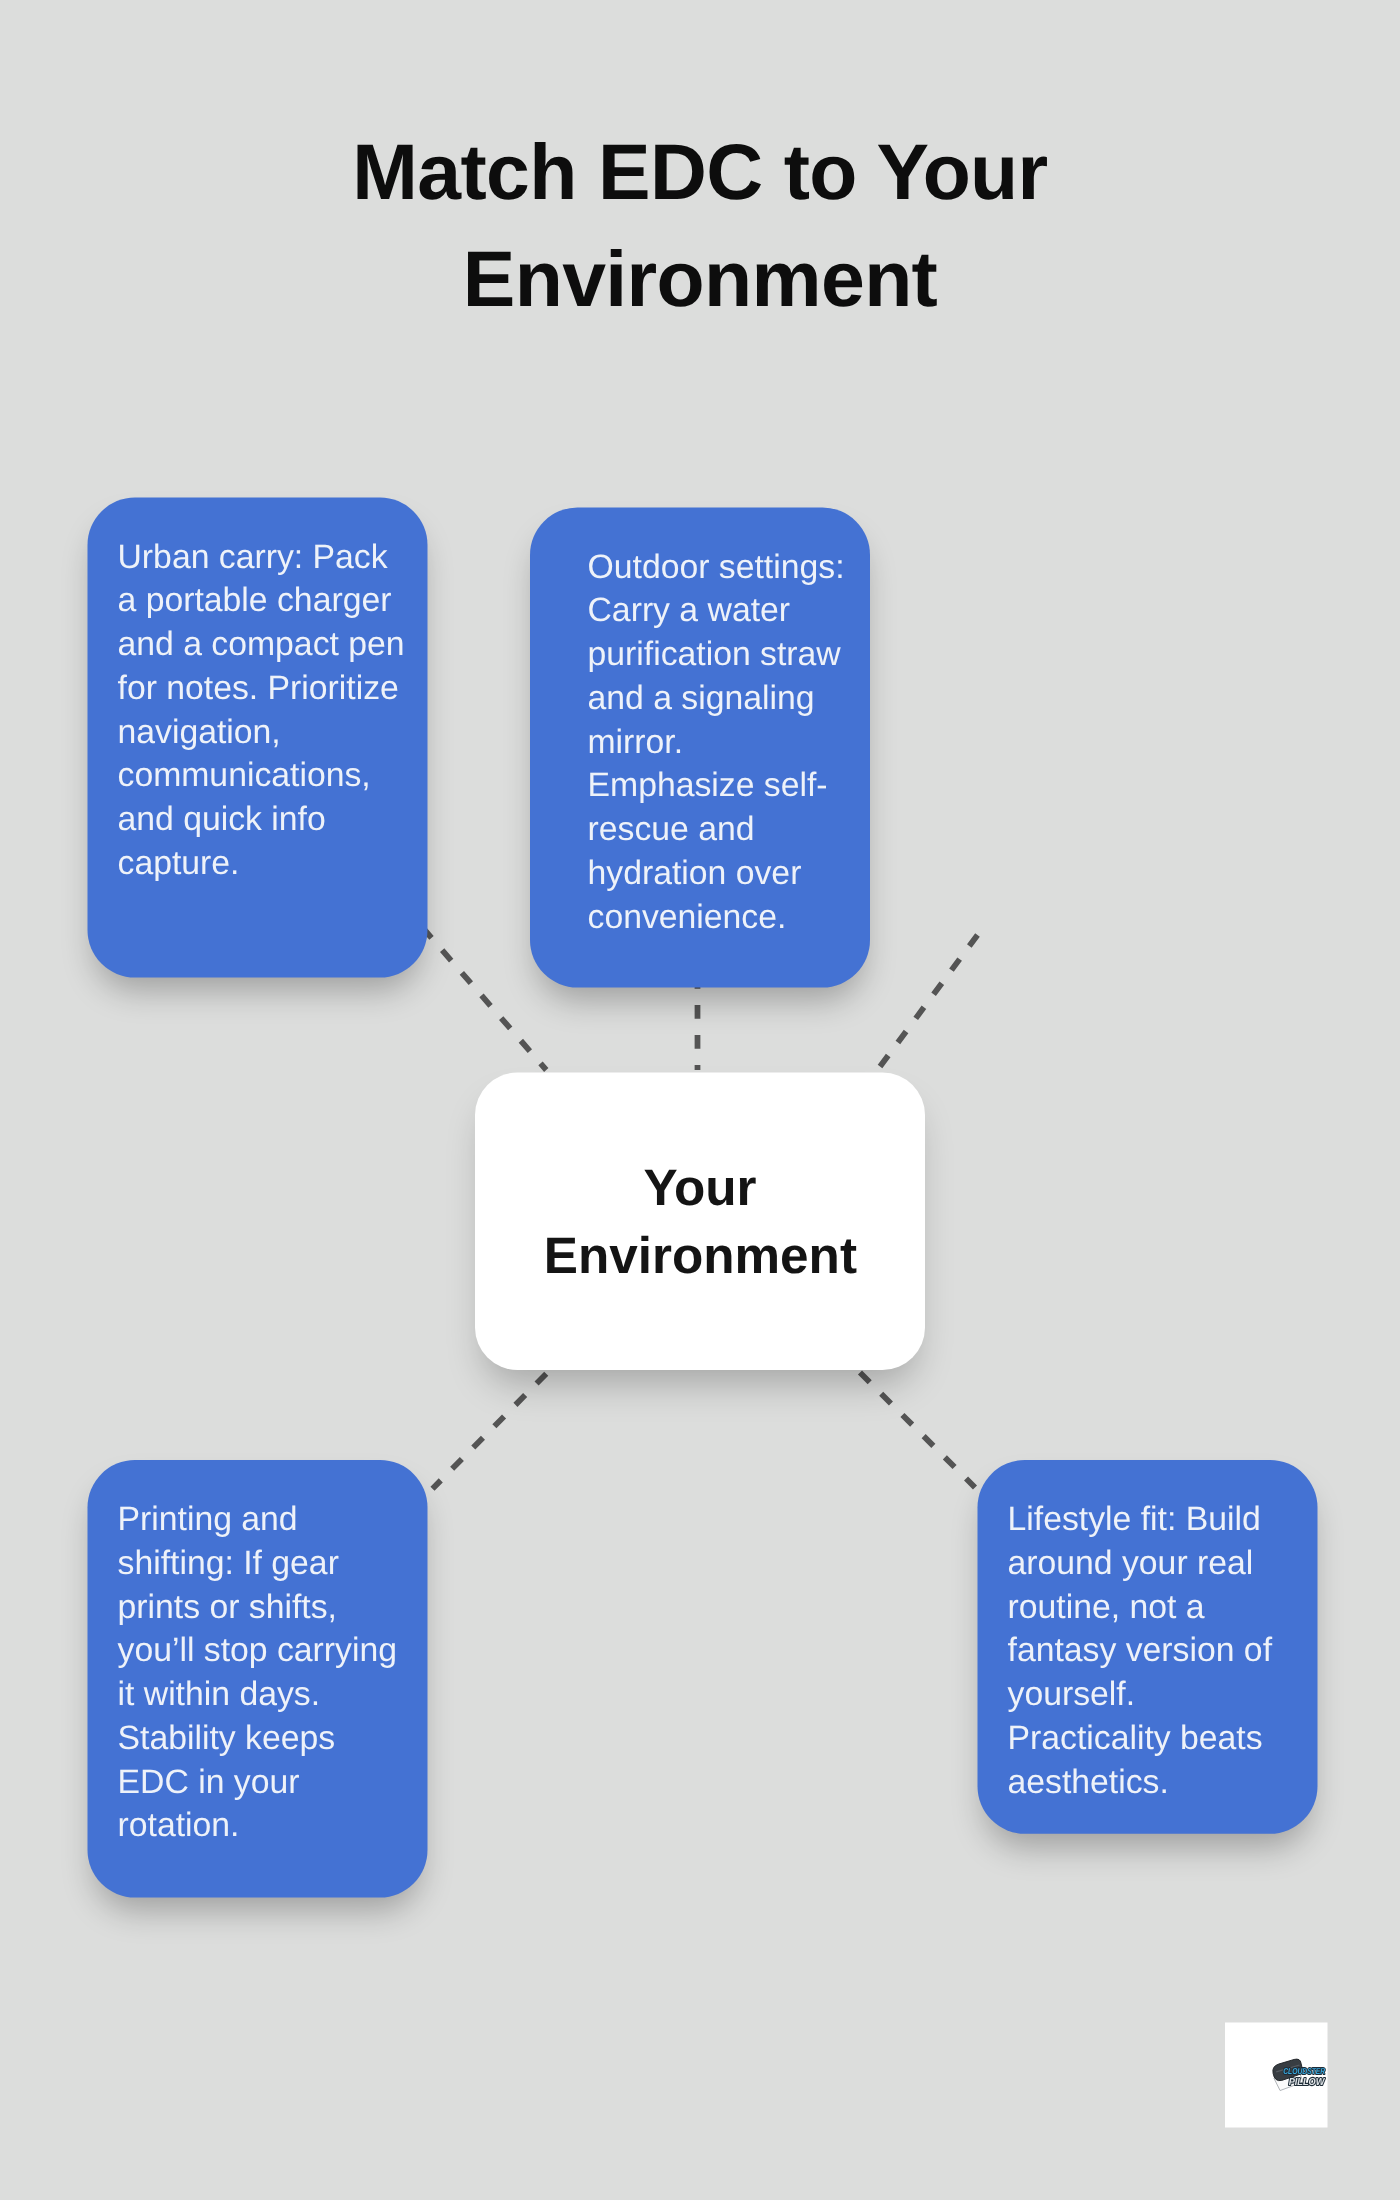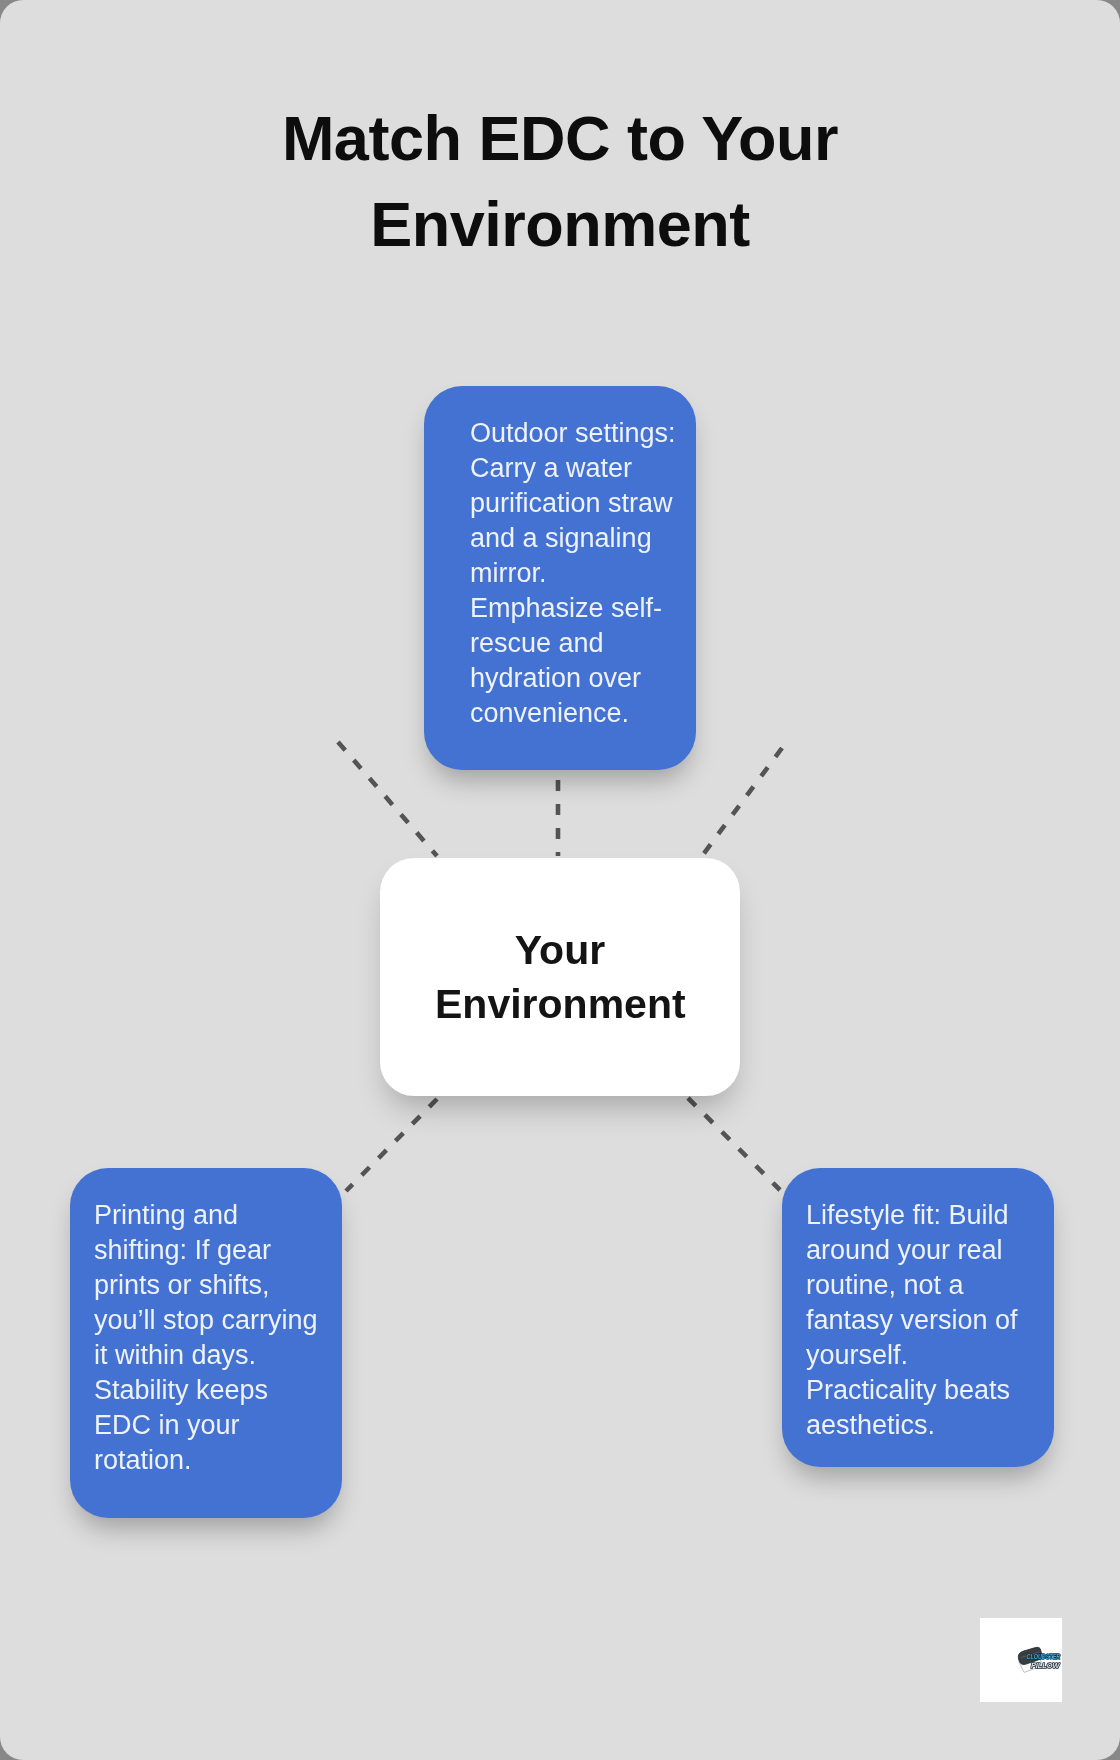--- a/index.html
+++ b/index.html
@@ -16,21 +16,20 @@
   }
   *{margin:0;padding:0;box-sizing:border-box;}
   body{background:#888;}
   .canvas{
     position:relative;
     width:1120px;height:1760px;
     margin:0 auto;
     background:var(--background);
     font-family:"Liberation Sans","DejaVu Sans",sans-serif;
     overflow:hidden;
-    border-radius:23px;
   }
   .title{
     position:absolute;
     top:96px;left:0;right:0;
     text-align:center;
     font-size:63px;
     font-weight:800;
     line-height:1.36;
     letter-spacing:-0.5px;
     color:var(--title);
@@ -49,21 +48,21 @@
     background:var(--card);
     color:var(--card-text);
     border-radius:38px;
     padding:30px 16px 20px 24px;
     font-size:27px;
     line-height:35px;
     font-weight:400;
     box-shadow:0 16px 26px -6px rgba(0,0,0,0.28);
   }
   .card-1{left:70px;top:398px;height:384px;}
-  .card-2{left:424px;top:386px;height:384px;padding-left:46px;}
+  .card-2{left:424px;top:406px;height:384px;padding-left:46px;}
   .card-3{left:782px;top:398px;height:384px;}
   .card-4{left:70px;top:1168px;height:350px;}
   .card-5{left:782px;top:1168px;height:299px;}
   .center-node{
     position:absolute;
     left:380px;top:858px;
     width:360px;height:238px;
     background:var(--center-bg);
     border-radius:34px;
     display:flex;align-items:center;justify-content:center;
@@ -104,20 +103,23 @@
   </h1>
 
   <svg class="connectors" viewBox="0 0 1120 1760" aria-hidden="true">
     <line class="connector" x1="338" y1="742" x2="437" y2="856"></line>
     <line class="connector" x1="558" y1="780" x2="558" y2="856"></line>
     <line class="connector" x1="782" y1="748" x2="702" y2="856"></line>
     <line class="connector" x1="437" y1="1099" x2="346" y2="1191"></line>
     <line class="connector" x1="688" y1="1098" x2="780" y2="1190"></line>
   </svg>
 
+  <div class="card card-1">
+    <p>Urban carry: Pack a portable charger and a compact pen for notes. Prioritize navigation, communications, and quick info capture.</p>
+  </div>
 
   <div class="card card-2">
     <p>Outdoor settings: Carry a water purification straw and a signaling mirror. Emphasize self-rescue and hydration over convenience.</p>
   </div>
 
 
   <div class="card card-4">
     <p>Printing and shifting: If gear prints or shifts, you’ll stop carrying it within days. Stability keeps EDC in your rotation.</p>
   </div>
 

